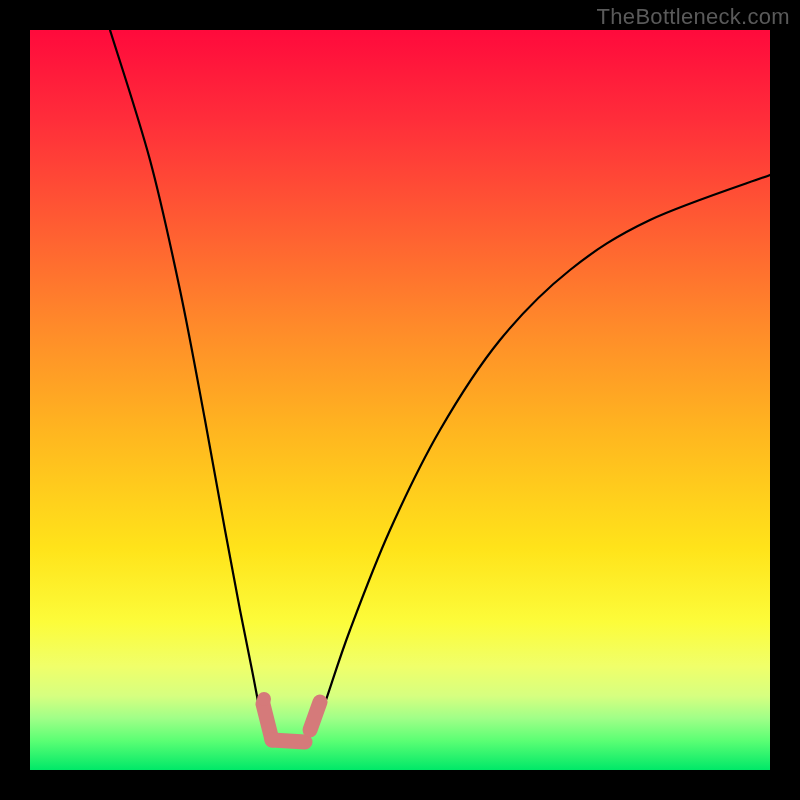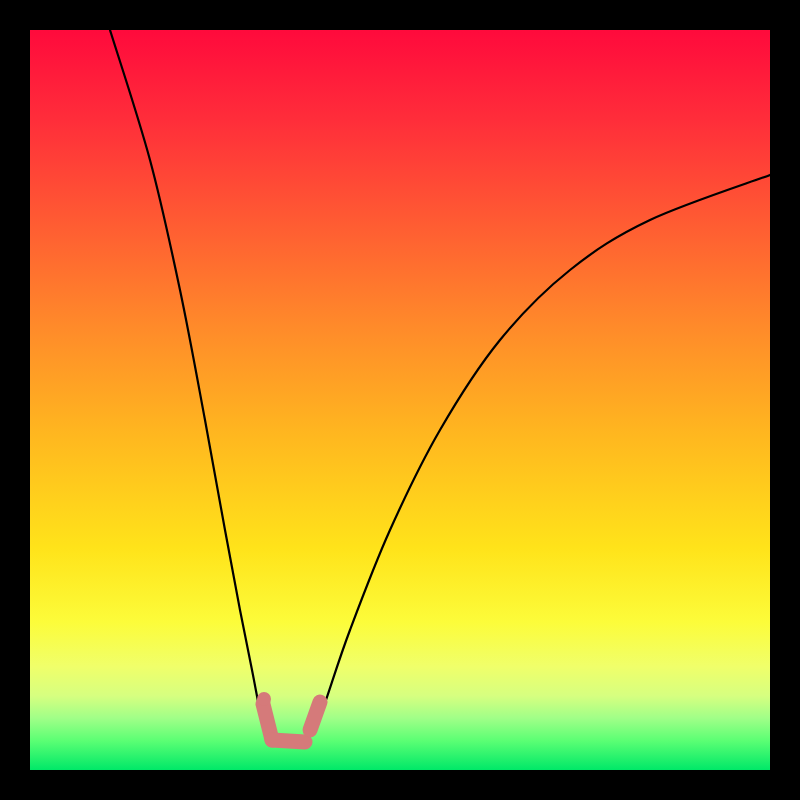--- a/index.html
+++ b/index.html
@@ -14,20 +14,21 @@
   }
   .layer { position:absolute; inset:0; }
   .plot-area { position:absolute; left:30px; top:30px; width:740px; height:740px; }
   svg { display:block; }
 </style>
 </head>
 <body>
 
 <div class="wrap">
 
+  <div class="attribution">TheBottleneck.com</div>
 
   <svg class="layer" width="800" height="800" viewBox="0 0 800 800" preserveAspectRatio="none">
     <defs>
       <linearGradient id="bgGrad" x1="0" y1="0" x2="0" y2="1">
 
       <stop offset="0%" stop-color="#ff0a3c"></stop>
           <stop offset="12%" stop-color="#ff2d3a"></stop>
           <stop offset="25%" stop-color="#ff5833"></stop>
           <stop offset="40%" stop-color="#ff8a2a"></stop>
           <stop offset="55.00000000000001%" stop-color="#ffb81f"></stop>

